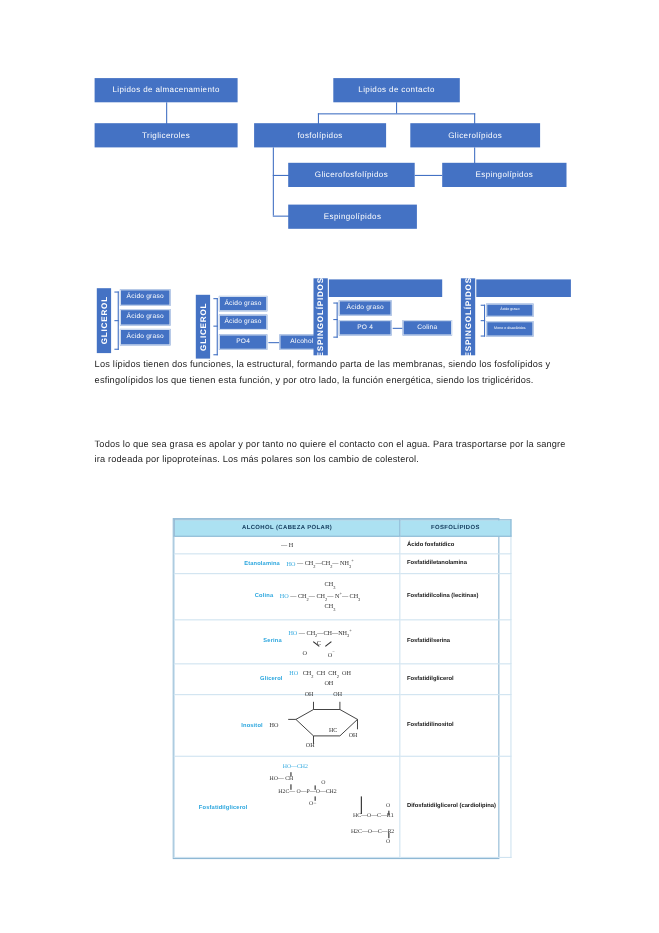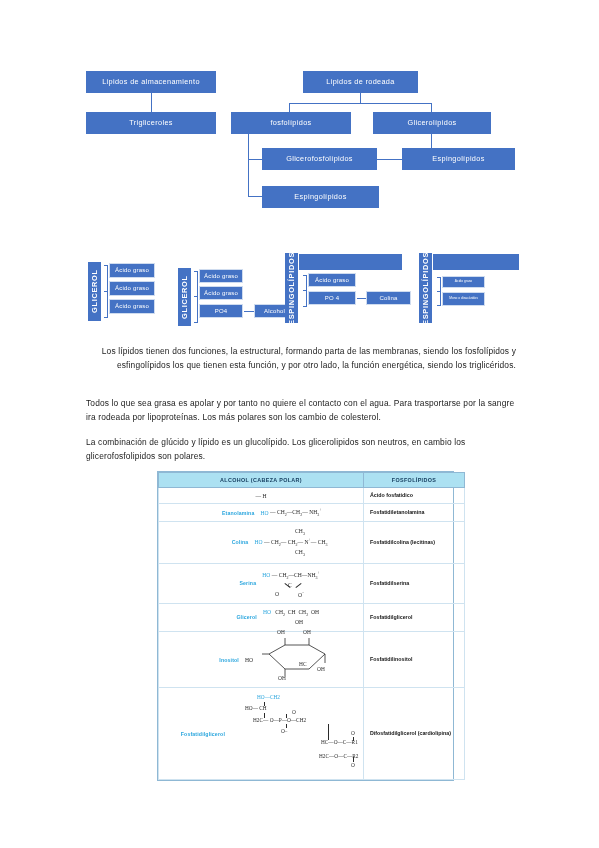--- a/index.html
+++ b/index.html
@@ -223,21 +223,21 @@
 
     <div class="conn v" style="left:248px; top:134px; height:62px;"></div>
     <div class="conn h" style="left:248px; top:159px; width:15px;"></div>
     <div class="conn h" style="left:248px; top:196px; width:15px;"></div>
 
     <div class="conn v" style="left:431px; top:134px; height:25px;"></div>
     <div class="conn h" style="left:377px; top:159px; width:25px;"></div>
 
     <div class="bbox" style="left:86px; top:71px; width:130px; height:22px;">Lipidos de almacenamiento</div>
 
-    <div class="bbox" style="left:303px; top:71px; width:115px; height:22px;">Lipidos de  rodeada</div>
+    <div class="bbox" style="left:303px; top:71px; width:115px; height:22px;">Lipidos de  contacto</div>
 
     <div class="bbox" style="left:86px; top:112px; width:130px; height:22px;">Trigliceroles</div>
 
     <div class="bbox" style="left:231px; top:112px; width:120px; height:22px;">fosfolípidos</div>
 
     <div class="bbox" style="left:373px; top:112px; width:118px; height:22px;">Glicerolípidos</div>
 
     <div class="bbox" style="left:262px; top:148px; width:115px; height:22px;">Glicerofosfolípidos</div>
 
     <div class="bbox" style="left:402px; top:148px; width:113px; height:22px;">Espingolípidos</div>
@@ -304,23 +304,22 @@
       <i style="left:3px; top:0; width:1px; height:29px;"></i>
       <i style="left:0px; top:0; width:4px; height:1px;"></i>
       <i style="left:0px; top:28px; width:4px; height:1px;"></i>
       <i style="left:0px; top:14px; width:4px; height:1px;"></i>
     </div>
 
     <div class="sbox tiny" style="left:442px; top:276px; width:43px; height:12px;">Ácido graso</div>
     <div class="sbox tiny" style="left:442px; top:292px; width:43px; height:14px;">Mono o disacáridos</div>
   </div>
 
-  <div class="para" style="top:344px;text-align:right;">Los lípidos tienen dos funciones, la estructural, formando parta de las membranas, siendo los fosfolípidos y esfingolípidos los que tienen esta función, y por otro lado, la función energética, siendo los triglicéridos.</div>
+  <div class="para" style="top:324px;">Los lípidos tienen dos funciones, la estructural, formando parta de las membranas, siendo los fosfolípidos y esfingolípidos los que tienen esta función, y por otro lado, la función energética, siendo los triglicéridos.</div>
   <div class="para" style="top:396px;">Todos lo que sea grasa es apolar y por tanto no quiere el contacto con el agua. Para trasportarse por la sangre ira rodeada por lipoproteínas. Los más polares son los cambio de colesterol.</div>
-  <div class="para" style="top:435px;">La combinación de glúcido y lípido es un glucolípido. Los glicerolipidos son neutros, en cambio los glicerofosfolipidos son polares.</div>
 
   <div id="lipid-table">
     <table>
       <thead>
         <tr>
           <th style="width:200px;">ALCOHOL (CABEZA POLAR)</th>
           <th style="width:96px;">FOSFOLÍPIDOS</th>
         </tr>
       </thead>
       <tbody>

